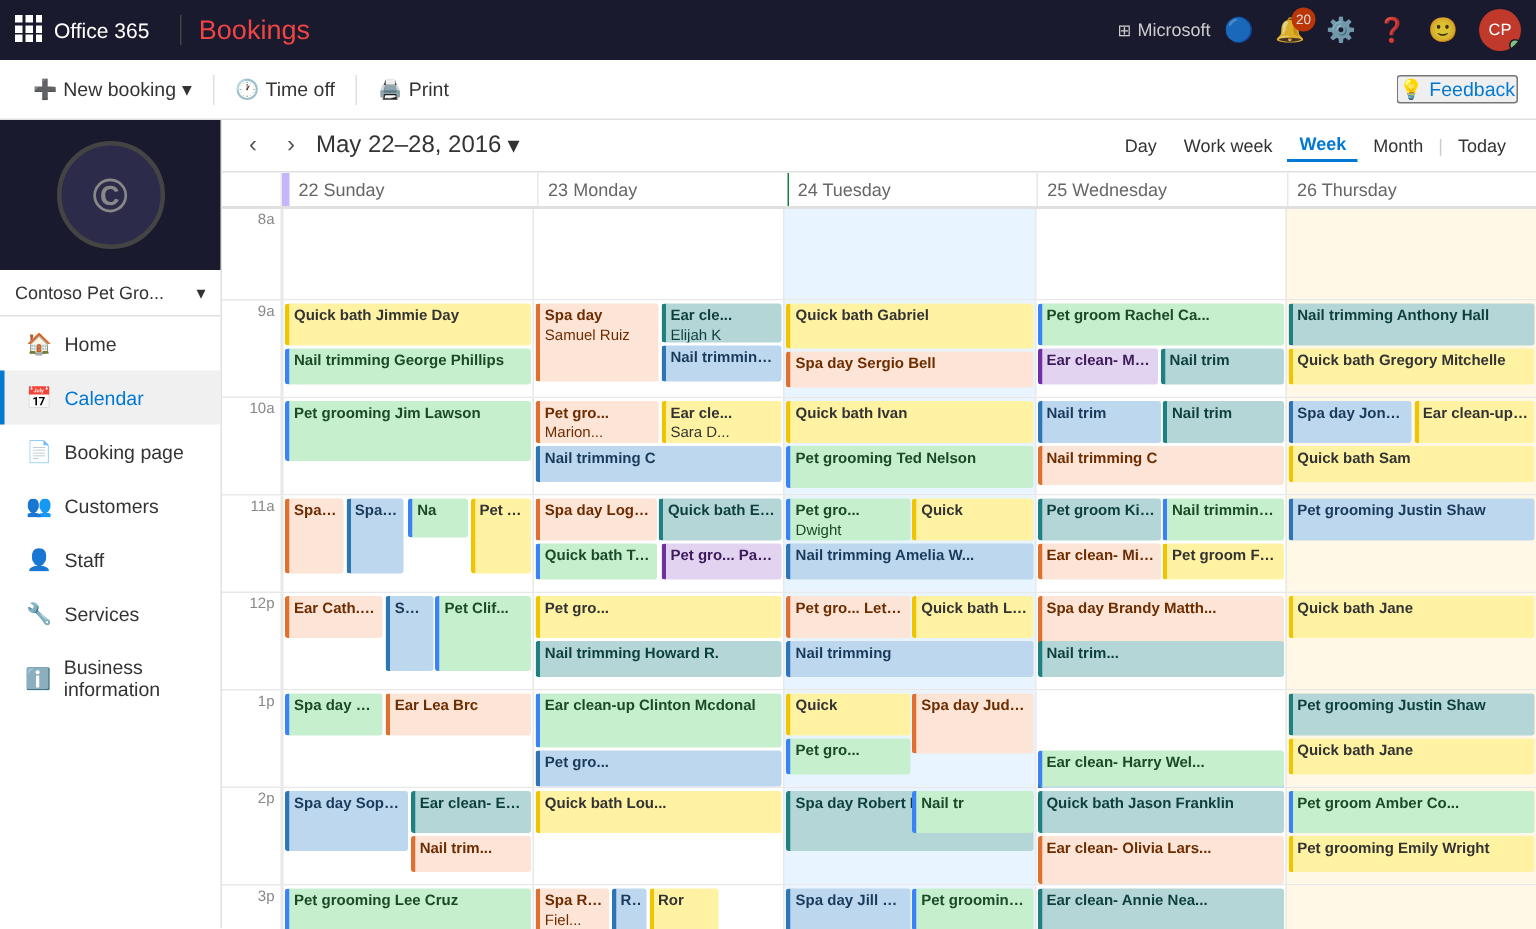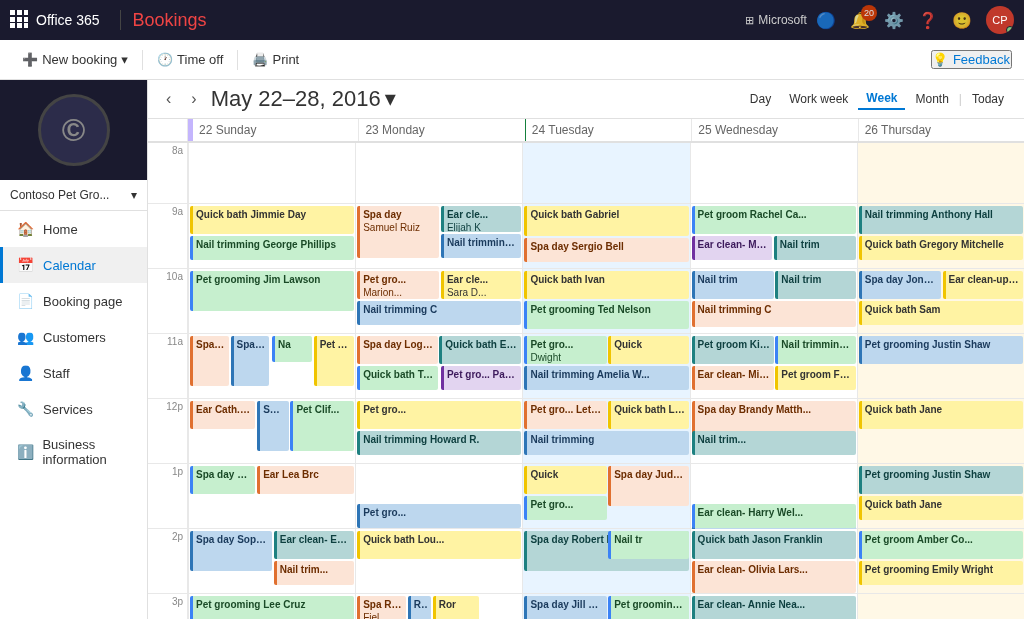--- a/index.html
+++ b/index.html
@@ -85,21 +85,21 @@
     .calendar-area { flex: 1; overflow: hidden; display: flex; flex-direction: column; }
 
     
     .cal-header {
       display: flex; align-items: center;
       padding: 6px 12px;
       border-bottom: 1px solid #e0e0e0;
       gap: 8px;
     }
     .nav-arrow { cursor: pointer; font-size: 16px; color: #555; padding: 2px 6px; }
-    .cal-title { font-size: 22px; font-weight: 300; color: #333; display: flex; align-items: center; gap: 4px; cursor: pointer; }
+    .cal-title { font-size: 16px; font-weight: 300; color: #333; display: flex; align-items: center; gap: 4px; cursor: pointer; }
     .view-btns { margin-left: auto; display: flex; align-items: center; gap: 2px; }
     .view-btn { padding: 3px 8px; font-size: 12px; cursor: pointer; border: none; background: none; color: #333; }
     .view-btn.active { color: #0078d4; font-weight: 600; border-bottom: 2px solid #0078d4; }
     .view-sep { color: #ccc; }
     .today-btn { padding: 3px 8px; font-size: 12px; cursor: pointer; border: none; background: none; color: #333; }
     .time-row { display: flex; min-height: 60px; border-bottom: 1px solid #e8e8e8; }
     .time-label {
       width: 40px; min-width: 40px; font-size: 10px; color: #888;
       padding: 2px 4px; text-align: right; border-right: 1px solid #e8e8e8;
       padding-top: 2px;
@@ -506,20 +506,23 @@
         <div class="time-label">1p</div>
         <div class="day-cell" style="position:relative;">
           <div class="appt c-green" style="top:2px;left:1px;right:60%;height:28px;">
             <span class="appt-title">Spa day Brc...</span>
           </div>
           <div class="appt c-orange" style="top:2px;left:41%;right:1px;height:28px;">
             <span class="appt-title">Ear Lea Brc</span>
           </div>
         </div>
         <div class="day-cell" style="position:relative;">
+          <div class="appt c-green" style="top:2px;height:36px;">
+            <span class="appt-title">Ear clean-up Clinton Mcdonal</span>
+          </div>
           <div class="appt c-blue" style="top:40px;height:24px;">
             <span class="appt-title">Pet gro...</span>
           </div>
         </div>
         <div class="day-cell" style="position:relative;background:#e8f4ff;">
           <div class="appt c-yellow" style="top:2px;left:1px;right:50%;height:28px;">
             <span class="appt-title">Quick</span>
           </div>
           <div class="appt c-orange" style="top:2px;left:51%;right:1px;height:40px;">
             <span class="appt-title">Spa day Judith Jensen</span>

